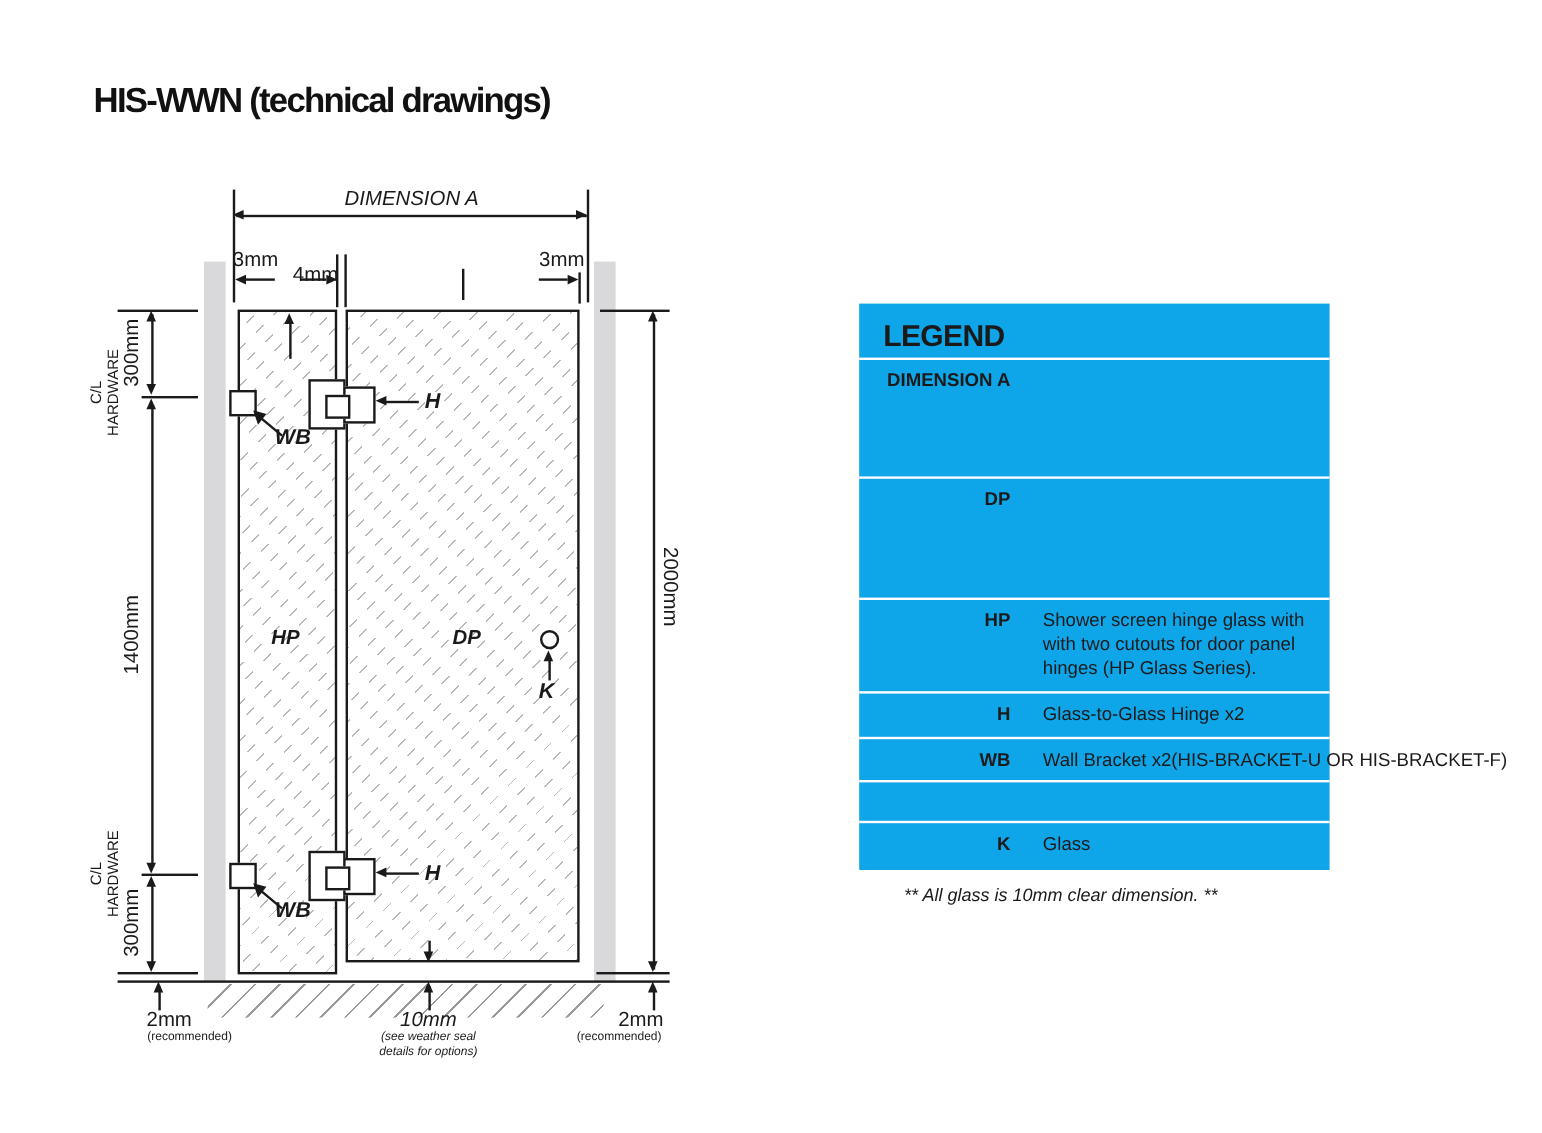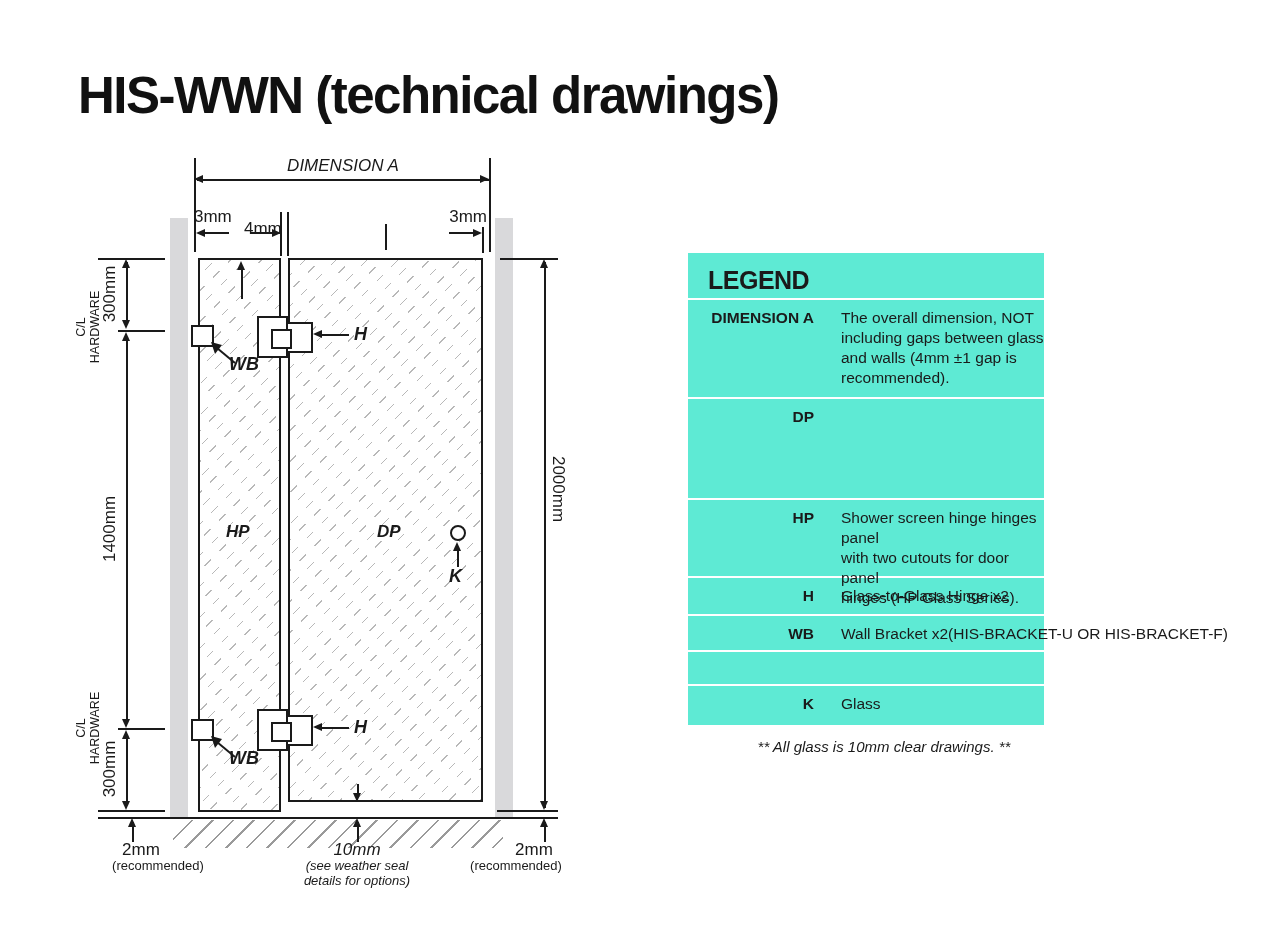--- a/index.html
+++ b/index.html
@@ -3,21 +3,21 @@
 <meta charset="utf-8">
 <style>
   html,body{margin:0;padding:0;}
   body{
     width:1285px;height:944px;position:relative;background:#fff;overflow:hidden;
     font-family:"Liberation Sans", sans-serif;color:#1a1a1a;
   }
   .abs{position:absolute;}
   
   .title{
-    position:absolute;left:78px;top:70px;font-size:51px;font-weight:bold;
+    position:absolute;left:78px;top:70px;font-size:29px;font-weight:bold;
     letter-spacing:-1.5px;line-height:1;color:#111;
   }
   
   .hline{position:absolute;height:1.5px;background:#1a1a1a;}
   .vline{position:absolute;width:1.5px;background:#1a1a1a;}
   .wall{position:absolute;width:18px;background:#d9d9db;}
   .glass{
     position:absolute;background-color:#fff;border:2px solid #1a1a1a;box-sizing:border-box;
     background-image:
       repeating-linear-gradient(45deg,#fff 0 8px,rgba(255,255,255,0) 8px 17px,#fff 17px 21px),
@@ -28,33 +28,33 @@
     background-image:repeating-linear-gradient(135deg,rgba(0,0,0,0) 0 13px,#9a9a9a 13px 14.5px);
   }
   .tri{position:absolute;width:0;height:0;}
   .tri.up{border-left:4.5px solid transparent;border-right:4.5px solid transparent;border-bottom:9px solid #1a1a1a;}
   .tri.down{border-left:4.5px solid transparent;border-right:4.5px solid transparent;border-top:9px solid #1a1a1a;}
   .tri.left{border-top:4.5px solid transparent;border-bottom:4.5px solid transparent;border-right:9px solid #1a1a1a;}
   .tri.right{border-top:4.5px solid transparent;border-bottom:4.5px solid transparent;border-left:9px solid #1a1a1a;}
   .dimtext{position:absolute;font-size:17px;line-height:1.1;color:#1a1a1a;}
   .it{font-style:italic;}
   .bold-it{font-weight:bold;font-style:italic;}
-  .small{font-size:13px;line-height:1.15;}
+  .small{font-size:10px;line-height:1.15;}
   .ctr{text-align:center;}
   .pre{white-space:pre-line;}
   .rot{
     position:absolute;transform:translate(-50%,-50%) rotate(-90deg);
     white-space:pre;text-align:center;font-size:17px;
   }
   .rot.cw{transform:translate(-50%,-50%) rotate(90deg);}
   .rot.two{font-size:12.5px;line-height:13.5px;white-space:pre-line;}
   .plate{position:absolute;background:#fff;border:2px solid #1a1a1a;box-sizing:border-box;}
   .knob{position:absolute;width:16px;height:16px;border:2px solid #1a1a1a;border-radius:50%;background:#fff;box-sizing:border-box;}
   
-  .legend{position:absolute;left:688px;top:253px;width:356px;height:472px;background:#5eead4;}
+  .legend{position:absolute;left:716px;top:253px;width:392px;height:472px;background:#0ea5e9;}
   .lg-head{box-sizing:border-box;height:45px;padding:13px 0 0 20px;font-size:25px;font-weight:bold;letter-spacing:-0.5px;}
   .lg-row{box-sizing:border-box;display:flex;border-top:2px solid #fff;padding:8px 0 0 20px;}
   .lg-term{width:106px;text-align:right;font-weight:bold;font-size:15.5px;line-height:20px;flex:none;}
   .lg-desc{margin-left:27px;font-size:15.5px;line-height:20px;white-space:pre-line;}
   .lg-desc.nowrap{white-space:nowrap;text-align:center;}
   .footnote{position:absolute;left:688px;top:738px;width:392px;text-align:center;font-size:15px;font-style:italic;}
 </style>
 </head>
 <body>
 
@@ -183,33 +183,29 @@
   <div class="dimtext ctr" style="left:489px;top:841px;width:90px;">2mm</div>
   <div class="dimtext small ctr" style="left:451px;top:859px;width:130px;">(recommended)</div>
 
 </div>
 
 <div class="legend">
   <div class="lg-head">LEGEND</div>
 
   <div class="lg-row" style="height:99px;">
     <div class="lg-term">DIMENSION A</div>
-    <div class="lg-desc">The overall dimension, NOT
-including gaps between glass
-and walls (4mm ±1 gap is
-recommended).</div>
   </div>
 
   <div class="lg-row" style="height:101px;">
     <div class="lg-term">DP</div>
   </div>
 
   <div class="lg-row" style="height:78px;">
     <div class="lg-term">HP</div>
-    <div class="lg-desc">Shower screen hinge hinges panel
+    <div class="lg-desc">Shower screen hinge glass with
 with two cutouts for door panel
 hinges (HP Glass Series).</div>
   </div>
 
   <div class="lg-row" style="height:38px;">
     <div class="lg-term">H</div>
     <div class="lg-desc">Glass-to-Glass Hinge x2</div>
   </div>
 
   <div class="lg-row" style="height:36px;">
@@ -221,13 +217,13 @@
     <div class="lg-term"></div>
     <div class="lg-desc"></div>
   </div>
 
   <div class="lg-row" style="height:41px;">
     <div class="lg-term">K</div>
     <div class="lg-desc">Glass</div>
   </div>
 </div>
 
-<div class="footnote">** All glass is 10mm clear drawings. **</div>
+<div class="footnote">** All glass is 10mm clear dimension. **</div>
 
 </body></html>

